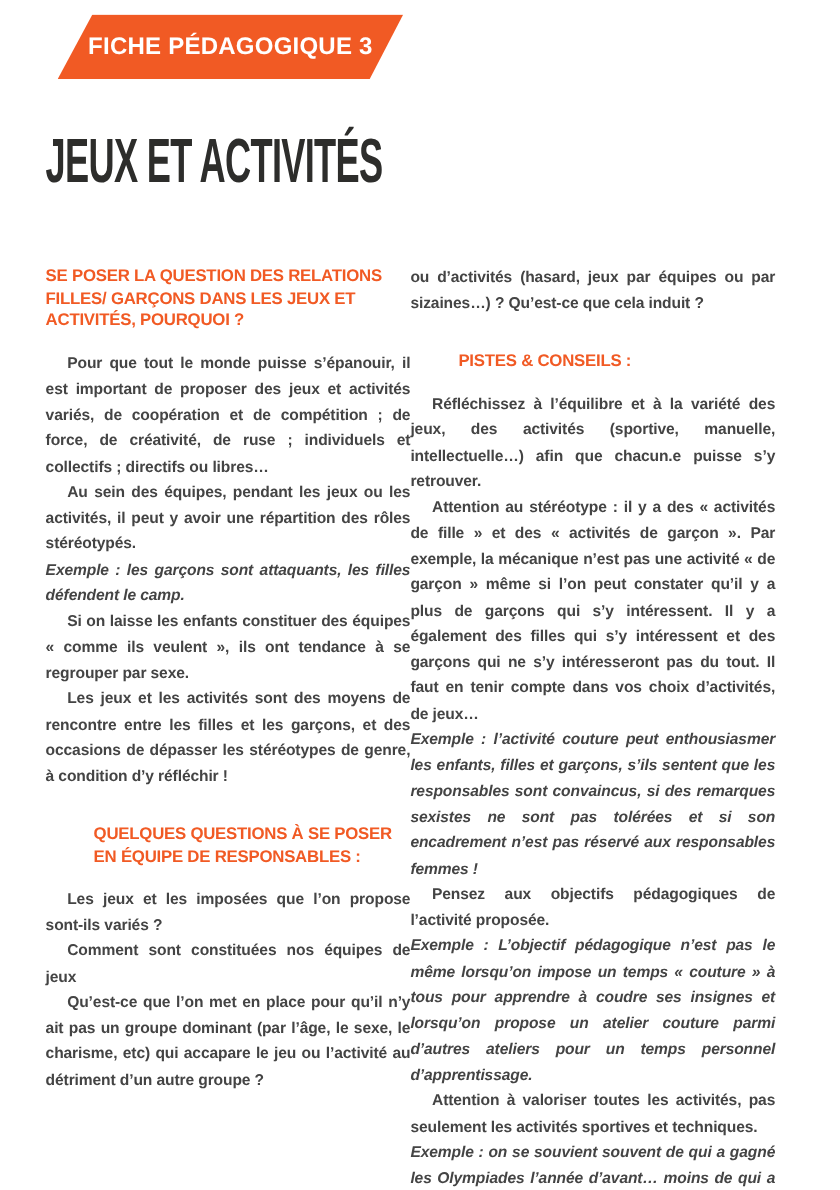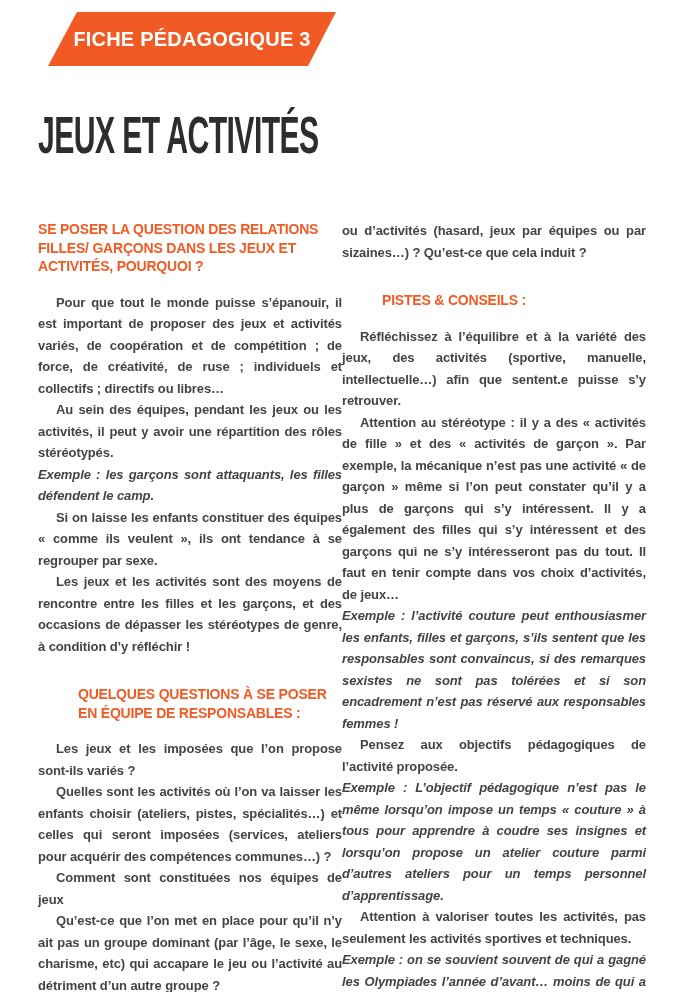--- a/index.html
+++ b/index.html
@@ -87,29 +87,28 @@
 
     <section class="col">
       <h2 class="heading">SE POSER LA QUESTION DES RELATIONS FILLES/ GARÇONS DANS LES JEUX ET ACTIVITÉS, POURQUOI ?</h2>
       <p class="indent">Pour que tout le monde puisse s’épanouir, il est important de proposer des jeux et activités variés, de coopération et de compétition ; de force, de créativité, de ruse ; individuels et collectifs ; directifs ou libres…</p>
       <p class="indent">Au sein des équipes, pendant les jeux ou les activités, il peut y avoir une répartition des rôles stéréotypés.</p>
       <p class="example">Exemple : les garçons sont attaquants, les filles défendent le camp.</p>
       <p class="indent">Si on laisse les enfants constituer des équipes « comme ils veulent », ils ont tendance à se regrouper par sexe.</p>
       <p class="indent">Les jeux et les activités sont des moyens de rencontre entre les filles et les garçons, et des occasions de dépasser les stéréotypes de genre, à condition d’y réfléchir !</p>
       <h2 class="heading spaced">QUELQUES QUESTIONS À SE POSER EN ÉQUIPE DE RESPONSABLES :</h2>
       <p class="indent">Les jeux et les imposées que l’on propose sont-ils variés ?</p>
-      <p class="indent">Quelles sont les activités où l’on va laisser les enfants choisir (ateliers, pistes, spécialités…) et celles qui seront imposées (services, ateliers pour acquérir des compétences communes…) ?</p>
       <p class="indent">Comment sont constituées nos équipes de jeux</p>
       <p class="indent">Qu’est-ce que l’on met en place pour qu’il n’y ait pas un groupe dominant (par l’âge, le sexe, le charisme, etc) qui accapare le jeu ou l’activité au détriment d’un autre groupe ?</p>
     </section>
 
     <section class="col">
       <p>ou d’activités (hasard, jeux par équipes ou par sizaines…) ? Qu’est-ce que cela induit ?</p>
       <h2 class="heading spaced">PISTES &amp; CONSEILS :</h2>
-      <p class="indent">Réfléchissez à l’équilibre et à la variété des jeux, des activités (sportive, manuelle, intellectuelle…) afin que sentent.e puisse s’y retrouver.</p>
+      <p class="indent">Réfléchissez à l’équilibre et à la variété des jeux, des activités (sportive, manuelle, intellectuelle…) afin que chacun.e puisse s’y retrouver.</p>
       <p class="indent">Attention au stéréotype : il y a des « activités de fille » et des « activités de garçon ». Par exemple, la mécanique n’est pas une activité « de garçon » même si l’on peut constater qu’il y a plus de garçons qui s’y intéressent. Il y a également des filles qui s’y intéressent et des garçons qui ne s’y intéresseront pas du tout. Il faut en tenir compte dans vos choix d’activités, de jeux…</p>
       <p class="example">Exemple : l’activité couture peut enthousiasmer les enfants, filles et garçons, s’ils sentent que les responsables sont convaincus, si des remarques sexistes ne sont pas tolérées et si son encadrement n’est pas réservé aux responsables femmes !</p>
       <p class="indent">Pensez aux objectifs pédagogiques de l’activité proposée.</p>
       <p class="example">Exemple : L’objectif pédagogique n’est pas le même lorsqu’on impose un temps « couture » à tous pour apprendre à coudre ses insignes et lorsqu’on propose un atelier couture parmi d’autres ateliers pour un temps personnel d’apprentissage.</p>
       <p class="indent">Attention à valoriser toutes les activités, pas seulement les activités sportives et techniques.</p>
       <p class="example">Exemple : on se souvient souvent de qui a gagné les Olympiades l’année d’avant… moins de qui a fait la boîte à idées pour sa piste bricoleur.</p>
     </section>
 
   </main>
 

